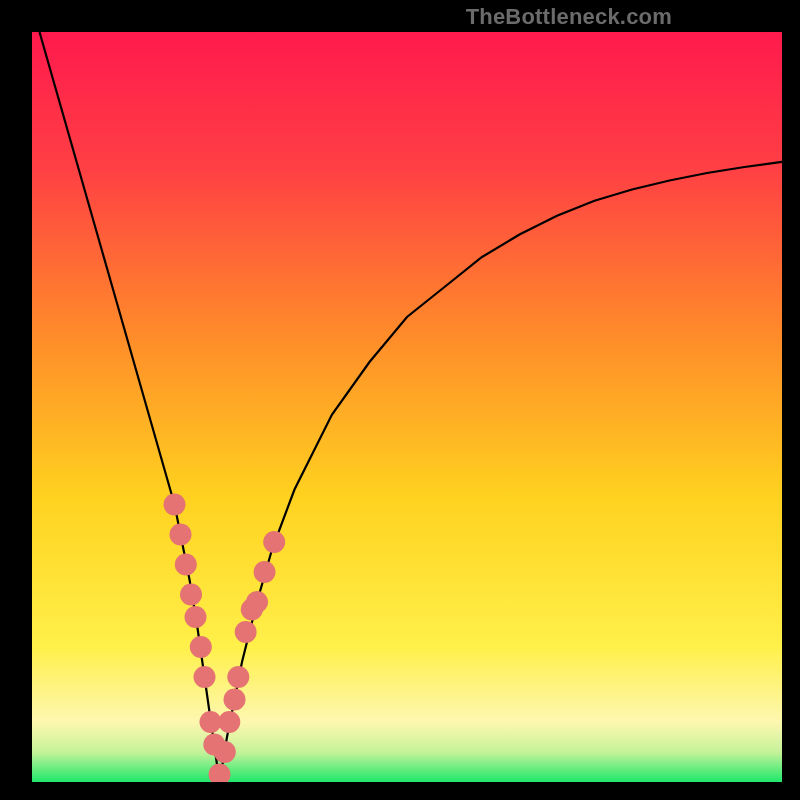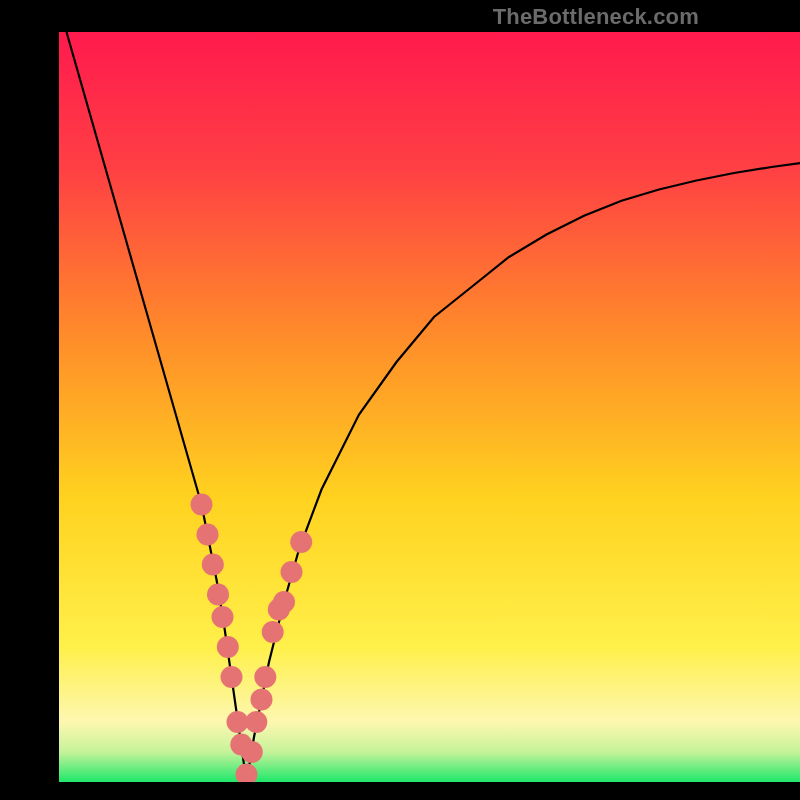--- a/index.html
+++ b/index.html
@@ -8,21 +8,20 @@
     width: 800px;
     height: 800px;
     background: #000;
     overflow: hidden;
   }
   .frame {
     position: relative;
     width: 684px;
     height: 800px;
     background: #000;
-    margin-left: 27px;
   }
   .plot-area {
     position: absolute;
     left: 32px;
     top: 32px;
     width: 750px;
     height: 750px;
     overflow: hidden;
   }
   .gradient {

